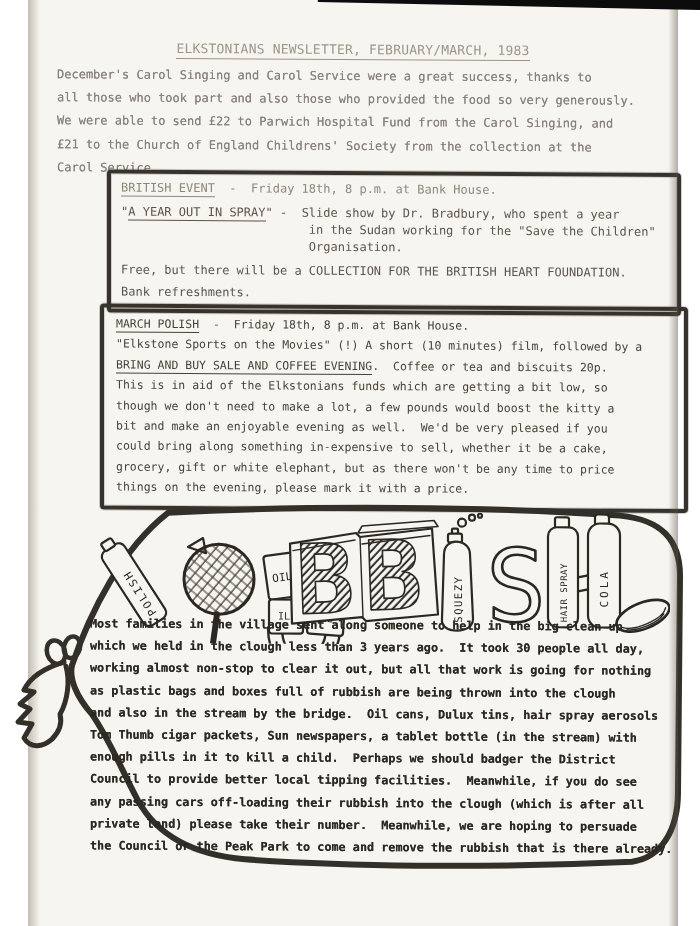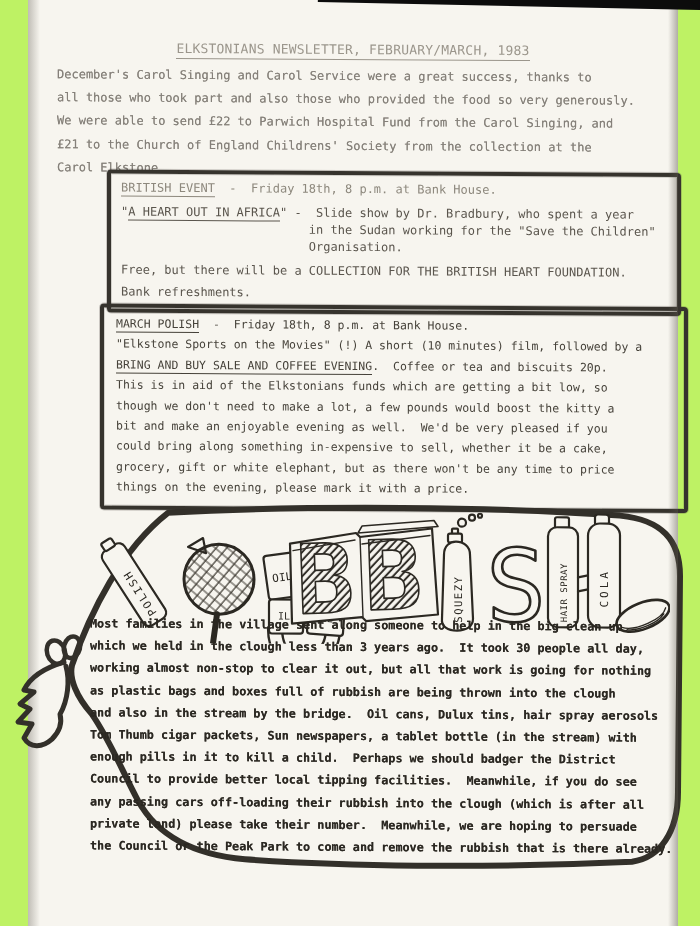--- a/index.html
+++ b/index.html
@@ -1,16 +1,16 @@
 <!DOCTYPE html>
 <html><head>
 <meta charset="utf-8">
 <style>
   html,body{margin:0;padding:0;background:#0c0c0c;}
-  .stage{position:relative;width:700px;height:926px;overflow:hidden;background:#bef264;
+  .stage{position:relative;width:700px;height:926px;overflow:hidden;background:#ffffff;
          font-family:"DejaVu Sans Mono","Liberation Mono",monospace;}
   .page{position:absolute;left:28px;top:-8px;width:650px;height:945px;
         background:#f7f5ef;transform:skewY(.35deg);transform-origin:0 0;}
   .page::before{content:"";position:absolute;left:0;top:0;bottom:0;width:12px;
         background:linear-gradient(to left,rgba(0,0,0,0),rgba(90,85,75,.35));}
   .page::after{content:"";position:absolute;right:0;top:0;bottom:0;width:10px;
         background:linear-gradient(to right,rgba(0,0,0,0),rgba(90,85,75,.45));}
   .black-top{position:absolute;left:318px;top:-16px;width:420px;height:18px;
         background:#0c0c0c;transform:rotate(1.2deg);transform-origin:left center;z-index:6;}
   .abs{position:absolute;}
@@ -47,26 +47,26 @@
 
     <div class="abs title">
       <span>ELKSTONIANS NEWSLETTER, FEBRUARY/MARCH, 1983</span>
     </div>
 
     <div class="abs intro">
         <div class="tline"><span>December's Carol Singing and Carol Service were a great success, thanks to</span></div>
         <div class="tline"><span>all those who took part and also those who provided the food so very generously.</span></div>
         <div class="tline"><span>We were able to send £22 to Parwich Hospital Fund from the Carol Singing, and</span></div>
         <div class="tline"><span>£21 to the Church of England Childrens' Society from the collection at the</span></div>
-        <div class="tline"><span>Carol Elkstone.</span></div>
+        <div class="tline"><span>Carol Service.</span></div>
       </div>
 
     <div class="abs evbox feb">
         <div class="tline faded"><span class="u">BRITISH EVENT</span><span>  -  Friday 18th, 8 p.m. at Bank House.</span></div>
-        <div class="tline"><span>"</span><span class="u">A HEART OUT IN AFRICA</span><span>" -  Slide show by Dr. Bradbury, who spent a year</span></div>
+        <div class="tline"><span>"</span><span class="u">A YEAR OUT IN SPRAY</span><span>" -  Slide show by Dr. Bradbury, who spent a year</span></div>
         <div class="tline"><span>                          in the Sudan working for the "Save the Children"</span></div>
         <div class="tline"><span>                          Organisation.</span></div>
         <div class="tline"><span>Free, but there will be a COLLECTION FOR THE BRITISH HEART FOUNDATION.</span></div>
         <div class="tline"><span>Bank refreshments.</span></div>
       </div>
 
     <div class="abs evbox mar">
         <div class="tline"><span class="u">MARCH POLISH</span><span>  -  Friday 18th, 8 p.m. at Bank House.</span></div>
         <div class="tline"><span>"Elkstone Sports on the Movies" (!) A short (10 minutes) film, followed by a</span></div>
         <div class="tline"><span class="u">BRING AND BUY SALE AND COFFEE EVENING</span><span>.  Coffee or tea and biscuits 20p.</span></div>

